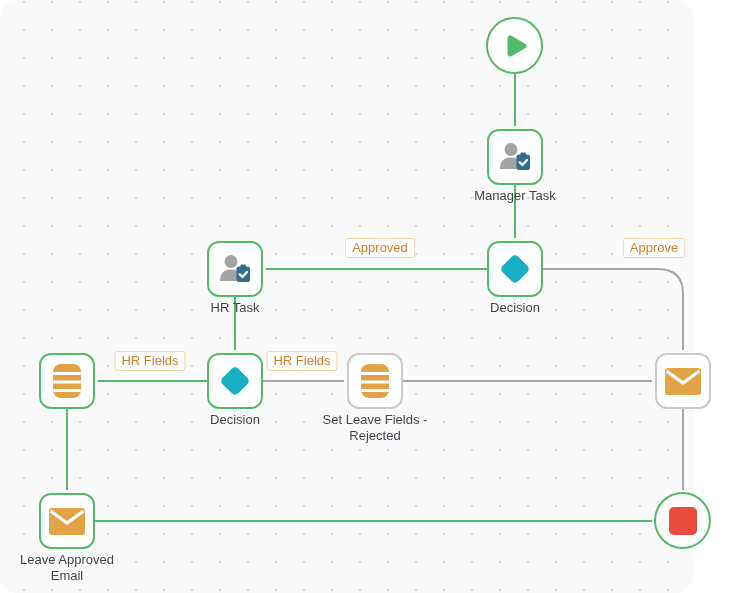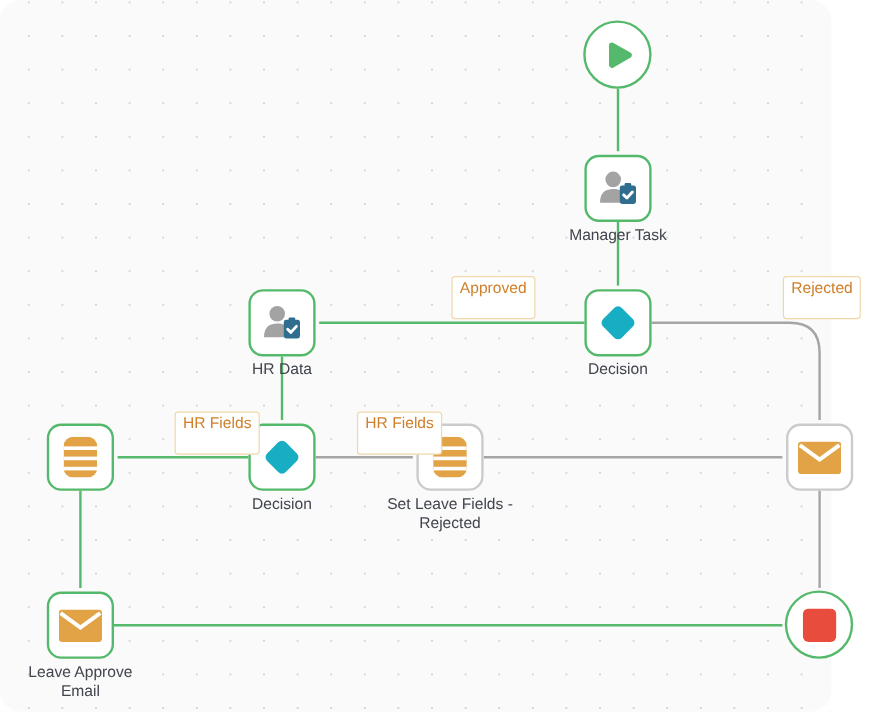--- a/index.html
+++ b/index.html
@@ -46,26 +46,25 @@
     font-size: 13px;
     line-height: 16px;
     color: #41454e;
   }
   .edge-label {
     position: absolute;
     transform: translate(-50%, -50%);
     background: #fff;
     border: 1px solid #f0d8ab;
     border-radius: 3px;
-    padding: 1px 6px 18px 6px;
+    padding: 1px 6px 2px 6px;
     font-size: 13px;
     color: #cf7f2a;
     white-space: nowrap;
     cursor: pointer;
-    margin-left: 31px;
   }
   .icon { display: flex; align-items: center; justify-content: center; }
 </style>
 </head>
 <body>
 
 <div class="canvas">
 
   <svg class="edges">
     <defs>
@@ -120,21 +119,21 @@
     <span class="icon">
       <svg width="36" height="36" viewBox="0 0 36 36">
         <circle cx="14" cy="10.5" r="6.5" fill="#a3a3a3"></circle>
         <path d="M3 30 C3 21 8 18.5 14 18.5 C18.5 18.5 22 19.8 24 23 L24 30 Z" fill="#a3a3a3"></path>
         <rect x="23.5" y="13.5" width="5.5" height="4" rx="1" fill="#2f6e8e"></rect>
         <rect x="19.5" y="15.5" width="13.5" height="15.5" rx="2" fill="#2f6e8e"></rect>
         <path d="M22.7 23.4 L25.4 26 L30 21" stroke="#ffffff" stroke-width="2.4" fill="none" stroke-linecap="round" stroke-linejoin="round"></path>
       </svg>
     </span>
   </div>
-  <div class="node-label" style="left:179px;top:300px">HR Data</div>
+  <div class="node-label" style="left:179px;top:300px">HR Task</div>
 
   <div class="node square" style="left:207px;top:353px">
     <span class="icon">
       <svg width="40" height="40" viewBox="0 0 40 40">
         <rect x="9" y="9" width="22" height="22" rx="4.5" fill="#17aec4" transform="rotate(45 20 20)"></rect>
       </svg>
     </span>
   </div>
   <div class="node-label" style="left:179px;top:412px">Decision</div>
 
@@ -171,28 +170,28 @@
   </div>
 
   <div class="node square" style="left:39px;top:493px">
     <span class="icon">
       <svg width="36" height="27" viewBox="0 0 36 27">
         <rect x="0" y="0" width="36" height="27" rx="3" fill="#e2a347"></rect>
         <path d="M1.5 3 L18 15 L34.5 3" stroke="#ffffff" stroke-width="3.4" fill="none"></path>
       </svg>
     </span>
   </div>
-  <div class="node-label" style="left:11px;top:552px">Leave Approve Email</div>
+  <div class="node-label" style="left:11px;top:552px">Leave Approved Email</div>
 
   <div class="node circle" style="left:654px;top:492px">
     <span class="icon">
       <svg width="28" height="28" viewBox="0 0 28 28">
         <rect x="0" y="0" width="28" height="28" rx="5" fill="#e74c3c"></rect>
       </svg>
     </span>
   </div>
 
   <div class="edge-label" style="left:380px;top:248px">Approved</div>
-  <div class="edge-label" style="left:654px;top:248px">Rejected</div>
+  <div class="edge-label" style="left:654px;top:248px">Approve</div>
   <div class="edge-label" style="left:150px;top:361px">HR Fields</div>
   <div class="edge-label" style="left:302px;top:361px">HR Fields</div>
 
 </div>
 
 </body></html>

